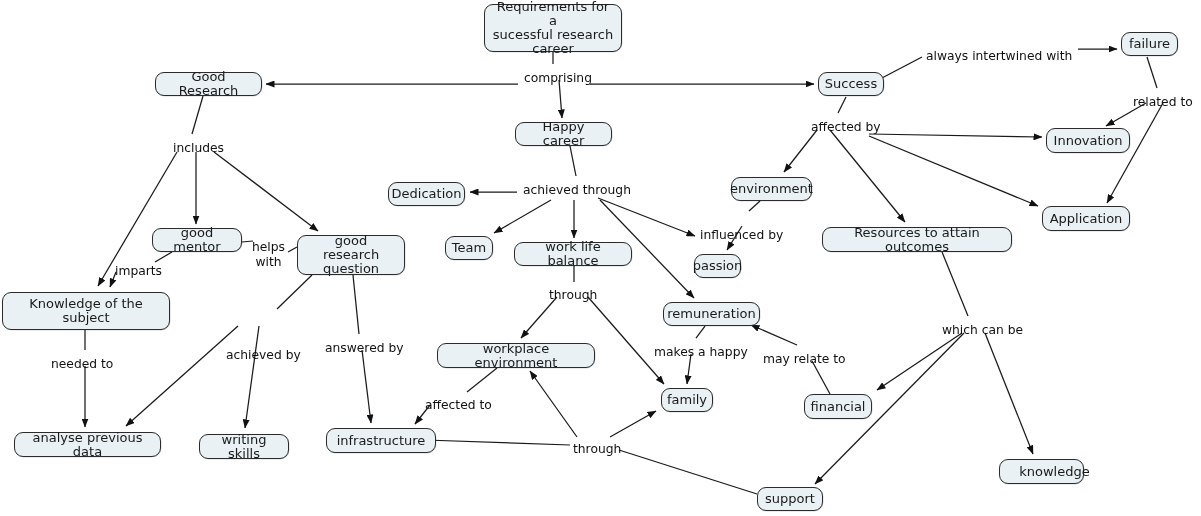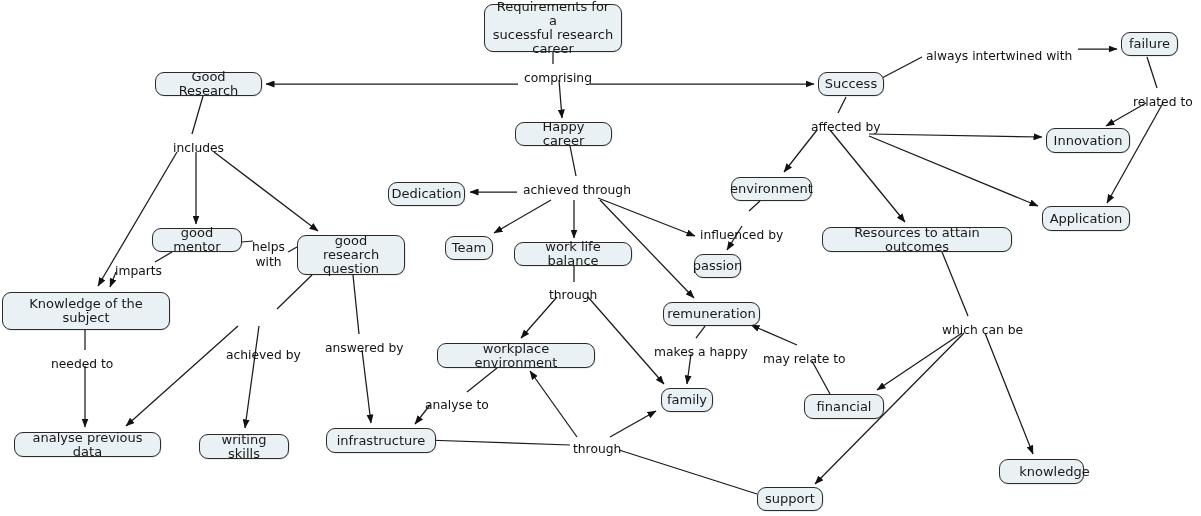--- a/index.html
+++ b/index.html
@@ -229,21 +229,21 @@
   </div>
   <div class="node" style="left:663px; top:302px; width:97px; height:24px;">
     <span>remuneration</span>
   </div>
   <div class="node" style="left:437px; top:343px; width:158px; height:25px;">
     <span>workplace environment</span>
   </div>
   <div class="node" style="left:661px; top:388px; width:52px; height:24px;">
     <span>family</span>
   </div>
-  <div class="node" style="left:804px; top:394px; width:80px; height:25px;">
+  <div class="node" style="left:804px; top:394px; width:68px; height:25px;">
     <span>financial</span>
   </div>
   <div class="node" style="left:14px; top:432px; width:147px; height:25px;">
     <span>analyse previous data</span>
   </div>
   <div class="node" style="left:199px; top:434px; width:90px; height:25px;">
     <span>writing skills</span>
   </div>
   <div class="node" style="left:326px; top:428px; width:110px; height:25px;">
     <span>infrastructure</span>
@@ -265,16 +265,16 @@
   <div class="link-label" style="left:252px; top:240px; white-space:pre-line; line-height:15px;"><span>helps
 with</span></div>
   <div class="link-label" style="left:115px; top:264px;"><span>imparts</span></div>
   <div class="link-label" style="left:549px; top:288px;"><span>through</span></div>
   <div class="link-label" style="left:226px; top:316px;margin-top:32px;"><span>achieved by</span></div>
   <div class="link-label" style="left:942px; top:323px;"><span>which can be</span></div>
   <div class="link-label" style="left:325px; top:341px;"><span>answered by</span></div>
   <div class="link-label" style="left:51px; top:357px;"><span>needed to</span></div>
   <div class="link-label" style="left:654px; top:345px;"><span>makes a happy</span></div>
   <div class="link-label" style="left:763px; top:352px;"><span>may relate to</span></div>
-  <div class="link-label" style="left:425px; top:398px;"><span>analyse to</span></div>
+  <div class="link-label" style="left:425px; top:398px;"><span>affected to</span></div>
   <div class="link-label" style="left:573px; top:442px;"><span>through</span></div>
 
 </div>
 
 </body></html>

